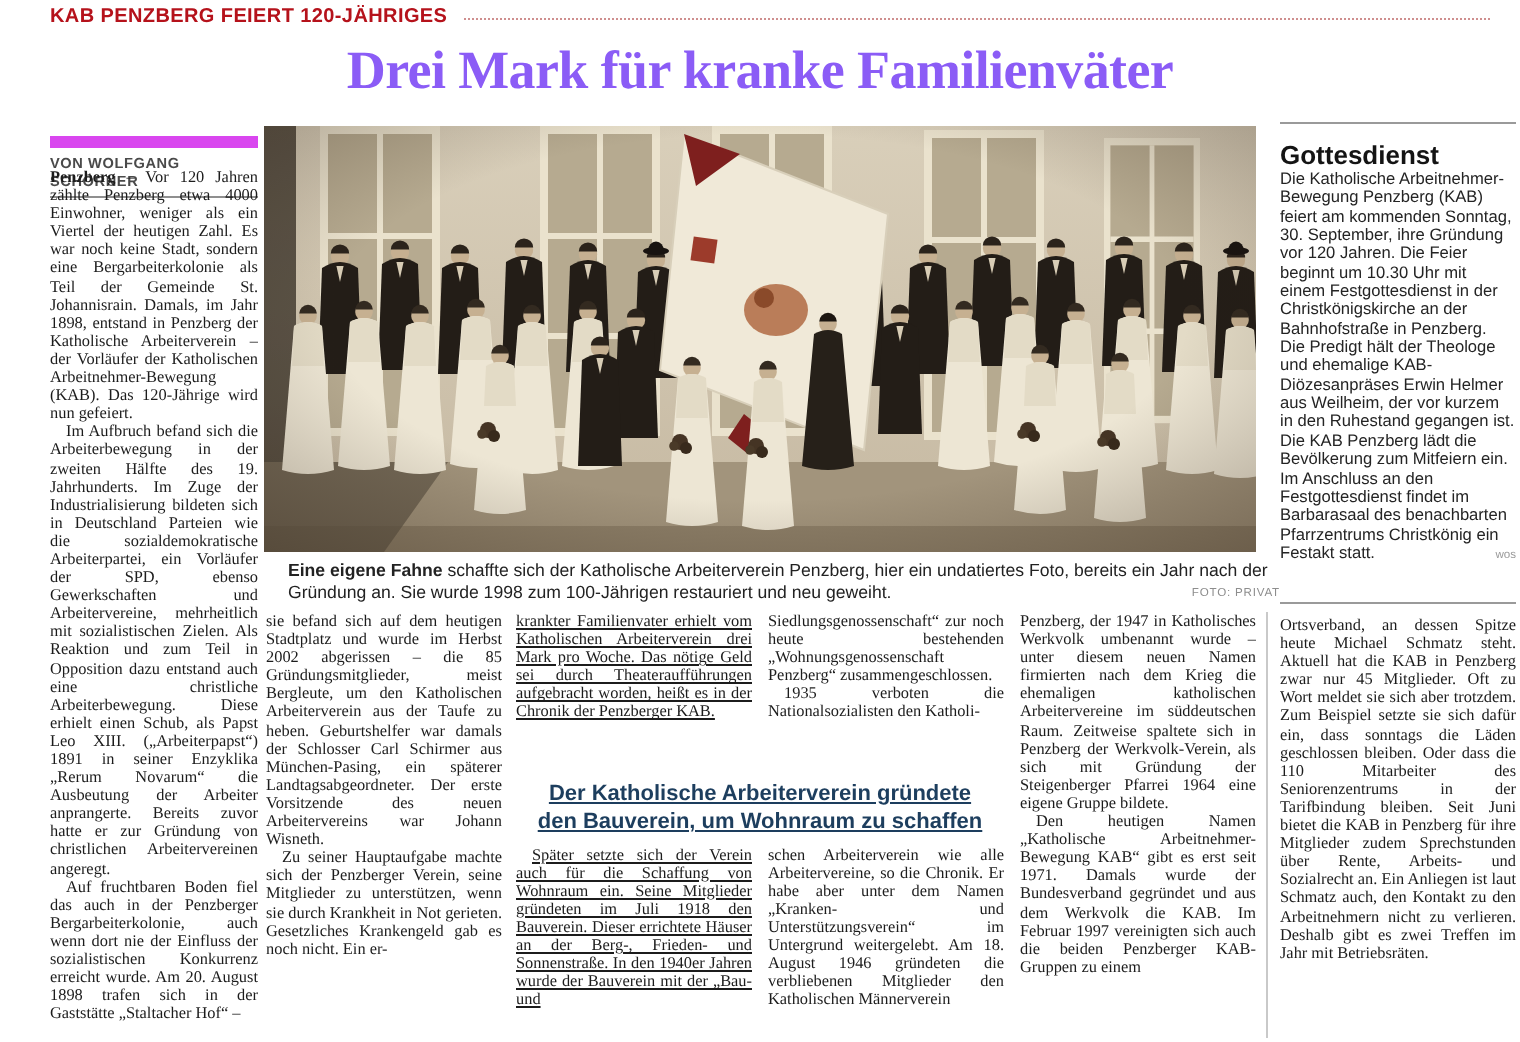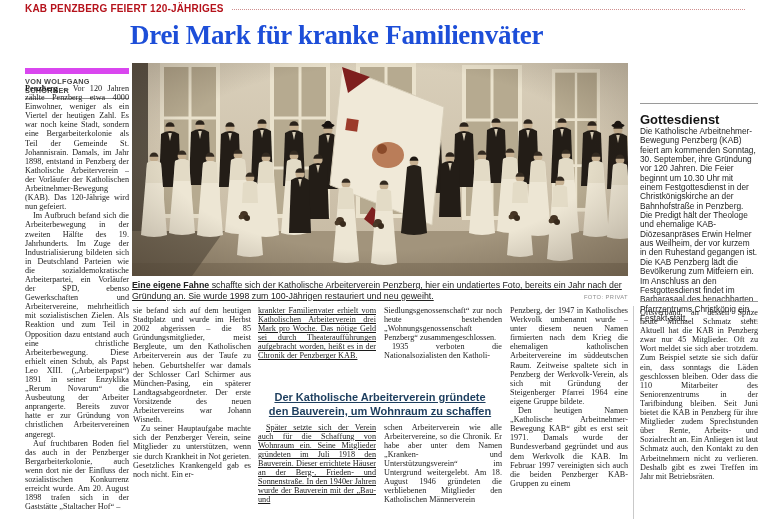--- a/index.html
+++ b/index.html
@@ -6,22 +6,22 @@
   .page{position:relative;width:760px;height:521px;background:#ffffff;overflow:hidden;
         font-family:"Liberation Serif",serif;}
   .page p{margin:0;}
 
   
   .kicker-row{position:absolute;left:25px;top:3px;right:15px;display:flex;align-items:center;gap:8px;justify-content:space-between;}
   .kicker{font:bold 10px "Liberation Sans",sans-serif;color:#b5121b;letter-spacing:.2px;white-space:nowrap;}
   .kicker-rule{flex:1;height:0;border-top:1px dotted #cf8f8f;margin-top:1px;}
 
   
-  .headline{position:absolute;left:130px;width:500px;top:21px;margin:0;text-align:left;
-            font:bold 27px/1.1 "Liberation Serif",serif;color:#1d4ed8;letter-spacing:-.3px;}
+  .headline{position:absolute;left:130px;width:500px;top:21px;margin:0;text-align:center;
+            font:bold 27px/1.1 "Liberation Serif",serif;color:#8b5cf6;letter-spacing:-.3px;}
 
   
   .byline{position:absolute;left:25px;top:68px;width:104px;border-top:6px solid #d946ef;
           border-bottom:1px solid #8f8f8f;padding:3px 0;
           font:bold 7.3px "Liberation Sans",sans-serif;color:#4a4a4a;letter-spacing:.3px;}
 
   
   .serifcol{position:absolute;font:8.2px/9.1px "Liberation Serif",serif;color:#1c1c1c;text-align:justify;}
   .serifcol p.ind{text-indent:8px;}
   .left-col{left:25px;top:84px;width:104px;height:437px;overflow:hidden;}
@@ -30,31 +30,31 @@
   .colC{left:384px;top:306px;width:118px;height:215px;overflow:hidden;}
   .colD{left:510px;top:306px;width:118px;height:215px;overflow:hidden;}
   .colE{left:640px;top:308px;width:118px;height:213px;overflow:hidden;}
   .subgap{height:62px;}
 
   
   .photo{position:absolute;left:132px;top:63px;width:496px;height:213px;margin:0;}
   .photo svg{display:block;width:100%;height:100%;}
 
   
-  .caption{position:absolute;left:132px;top:280px;width:496px;
-           font:8.8px/10.6px "Liberation Sans",sans-serif;color:#222;text-decoration:underline;}
+  .caption{position:absolute;left:144px;top:280px;width:496px;
+           font:8.8px/10.6px "Liberation Sans",sans-serif;color:#222;}
   .photo-credit{position:absolute;right:0;bottom:1px;font:5.8px "Liberation Sans",sans-serif;
                 color:#8d8d8d;letter-spacing:.4px;}
 
   
   .subhead{position:absolute;left:256px;top:390px;width:248px;text-align:center;
            font:bold 11px/14px "Liberation Sans",sans-serif;color:#1d3e5e;text-decoration:underline;}
 
   
-  .sidebar{position:absolute;left:640px;top:61px;width:118px;border-top:1px solid #9a9a9a;margin-top:42px;}
+  .sidebar{position:absolute;left:640px;top:61px;width:118px;border-top:1px solid #9a9a9a;}
   .sb-title{font:bold 13px/14px "Liberation Sans",sans-serif;color:#141414;margin-top:9px;}
   .sb-text{margin-top:7px;font:8.3px/9.35px "Liberation Sans",sans-serif;color:#242424;position:relative;}
   .wos{position:absolute;right:0;bottom:0;font:5.8px "Liberation Sans",sans-serif;color:#9a9a9a;}
 
   .right-rule{position:absolute;left:640px;top:301px;width:118px;border-top:1px solid #9a9a9a;}
   .vrule{position:absolute;left:633px;top:306px;height:213px;border-left:1px solid #c9c9c9;}
 </style>
 </head>
 <body>
 

